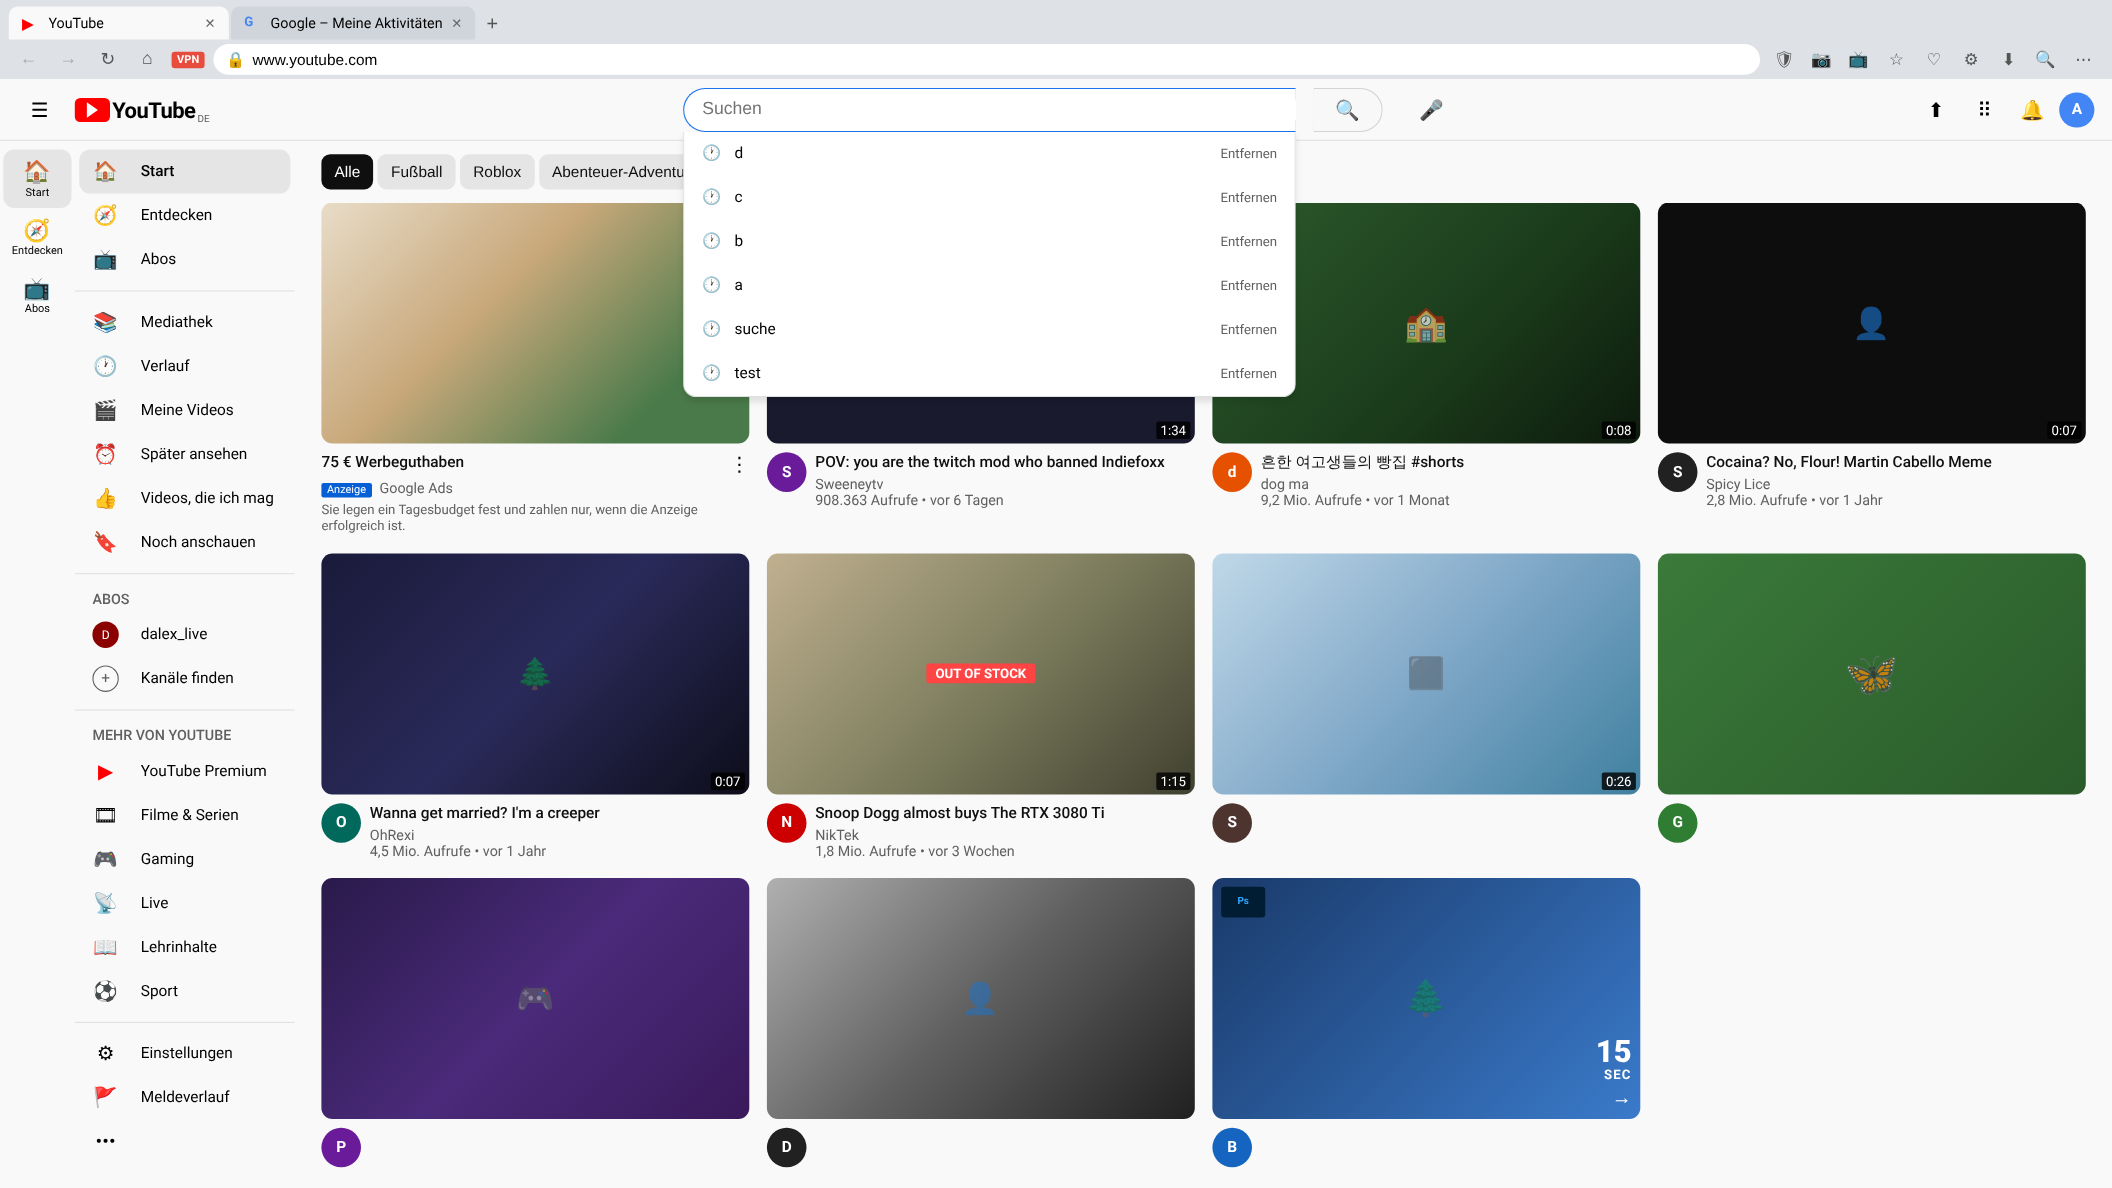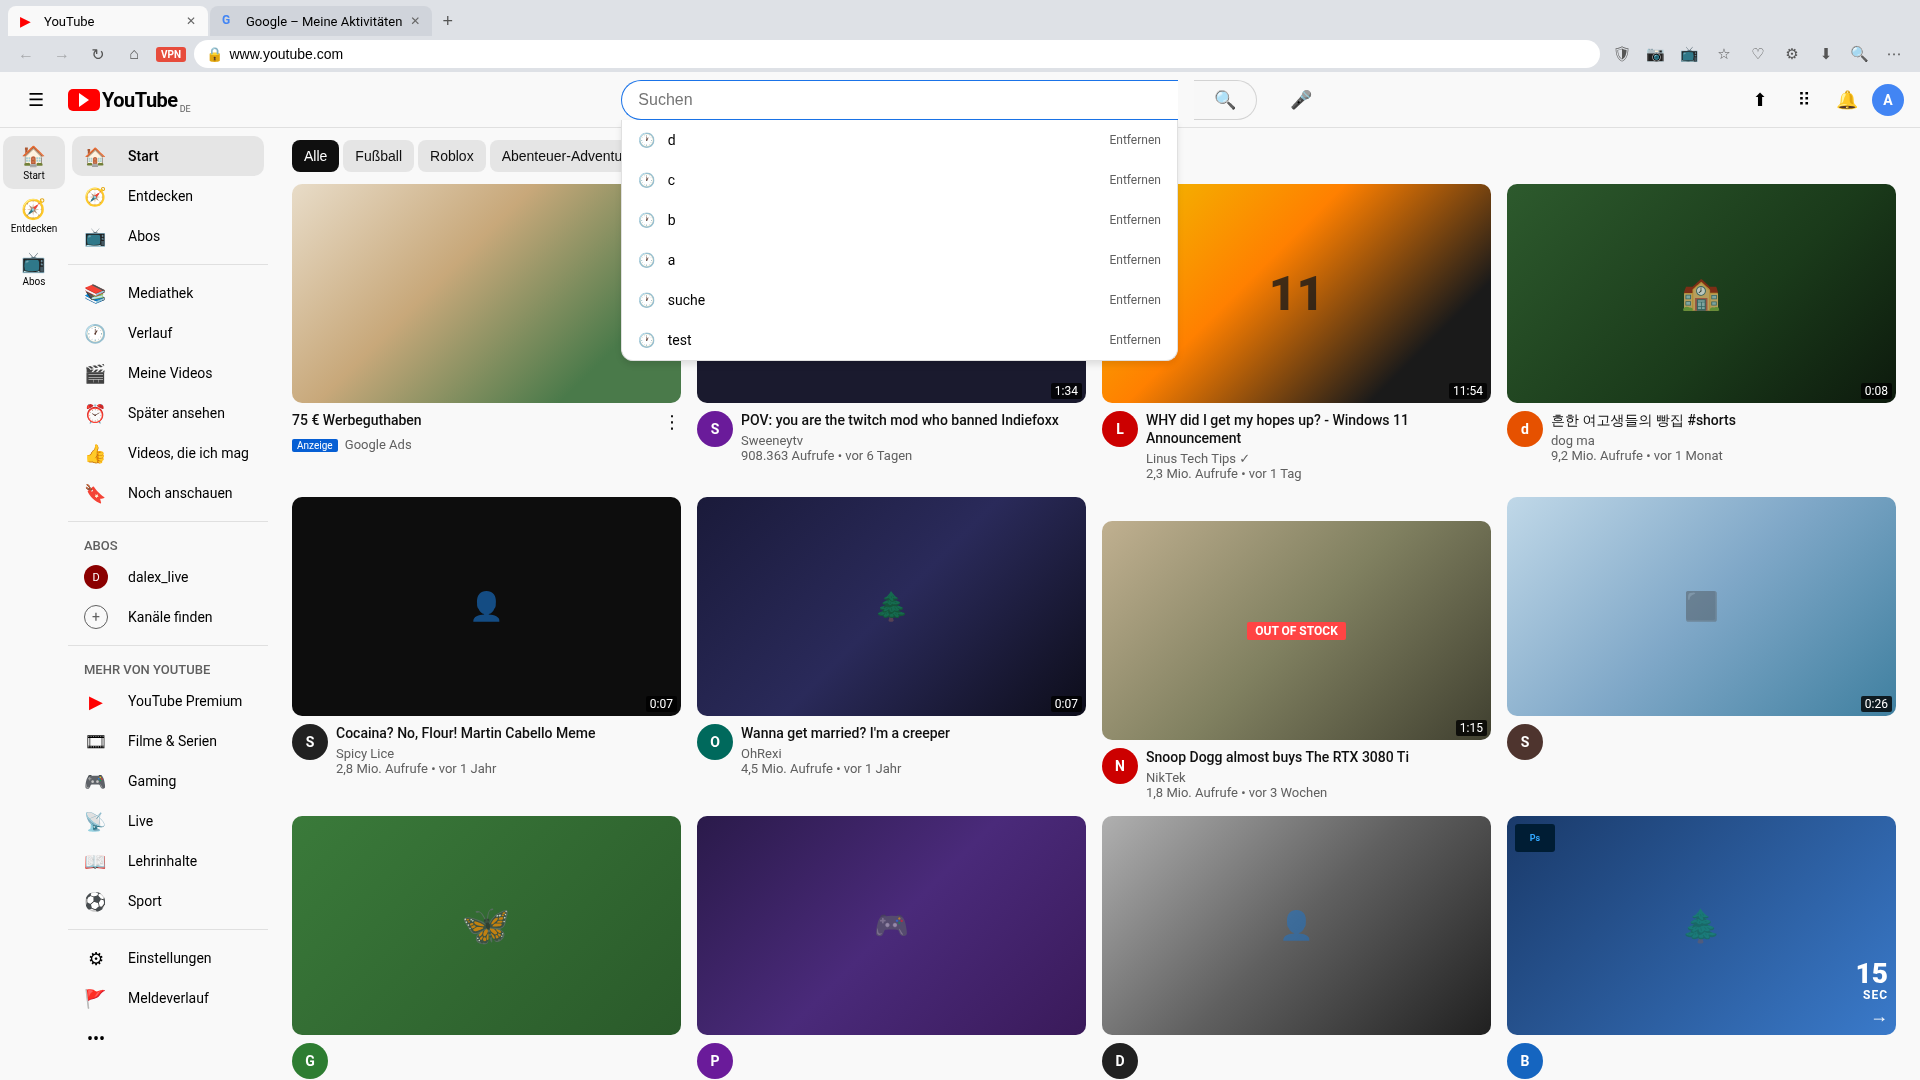--- a/index.html
+++ b/index.html
@@ -669,52 +669,39 @@
           <div class="video-meta">
             <div style="display:flex;flex-direction:column;gap:4px;flex:1;">
               <div style="display:flex;align-items:flex-start;justify-content:space-between;">
                 <span class="video-title">75 € Werbeguthaben</span>
                 <button class="video-menu-btn" style="opacity:1;">⋮</button>
               </div>
               <div style="font-size:13px;color:#606060;">
                 <span class="ad-badge">Anzeige</span>
                 <span>Google Ads</span>
               </div>
+              <div style="font-size:12px;color:#606060;line-height:1.3;">Sie legen ein Tagesbudget fest und zahlen nur, wenn die Anzeige erfolgreich ist.</div>
             </div>
           </div>
         </div>
 
         <div class="video-card">
           <div class="video-thumb thumb-2" style="background: #1a1a2e;">
             <span class="video-duration">1:34</span>
           </div>
           <div class="video-meta">
             <div class="channel-avatar-img av-purple">S</div>
             <div class="video-info">
               <div class="video-title">POV: you are the twitch mod who banned Indiefoxx</div>
               <div class="video-channel">Sweeneytv</div>
               <div class="video-stats">908.363 Aufrufe • vor 6 Tagen</div>
             </div>
           </div>
         </div>
 
-        <div class="video-card">
-          <div class="video-thumb thumb-3" style="background: linear-gradient(135deg, #f0c000 0%, #ff8000 40%, #1a1a1a 80%); display:flex; align-items:center; justify-content:center;">
-            <span style="font-size:48px;font-weight:900;color:#1a1a1a;opacity:0.8;">11</span>
-            <span class="video-duration">11:54</span>
-          </div>
-          <div class="video-meta">
-            <div class="channel-avatar-img av-red">L</div>
-            <div class="video-info">
-              <div class="video-title">WHY did I get my hopes up? - Windows 11 Announcement</div>
-              <div class="video-channel">Linus Tech Tips ✓</div>
-              <div class="video-stats">2,3 Mio. Aufrufe • vor 1 Tag</div>
-            </div>
-          </div>
-        </div>
 
         <div class="video-card">
           <div class="video-thumb thumb-4" style="background: linear-gradient(135deg, #2d5a2d 0%, #1a3a1a 60%, #0d1a0d 100%); display:flex;align-items:center;justify-content:center;">
             <span style="font-size:32px;opacity:0.7;">🏫</span>
             <span class="video-duration">0:08</span>
           </div>
           <div class="video-meta">
             <div class="channel-avatar-img av-orange">d</div>
             <div class="video-info">
               <div class="video-title">흔한 여고생들의 빵집 #shorts</div>
@@ -748,21 +735,21 @@
             <div class="channel-avatar-img av-teal">O</div>
             <div class="video-info">
               <div class="video-title">Wanna get married? I'm a creeper</div>
               <div class="video-channel">OhRexi</div>
               <div class="video-stats">4,5 Mio. Aufrufe • vor 1 Jahr</div>
             </div>
           </div>
         </div>
 
         <div class="video-card">
-          <div class="video-thumb thumb-7" style="background: linear-gradient(135deg, #c0b090 0%, #808060 50%, #404030 100%); display:flex;align-items:center;justify-content:center; position:relative;margin-top:24px;">
+          <div class="video-thumb thumb-7" style="background: linear-gradient(135deg, #c0b090 0%, #808060 50%, #404030 100%); display:flex;align-items:center;justify-content:center; position:relative;">
             <div style="position:absolute;inset:0;display:flex;align-items:center;justify-content:center;flex-direction:column;gap:4px;">
               <span style="background:#ff4444;color:white;font-weight:bold;padding:2px 8px;font-size:12px;border-radius:2px;">OUT OF STOCK</span>
             </div>
             <span class="video-duration">1:15</span>
           </div>
           <div class="video-meta">
             <div class="channel-avatar-img av-red">N</div>
             <div class="video-info">
               <div class="video-title">Snoop Dogg almost buys The RTX 3080 Ti</div>
               <div class="video-channel">NikTek</div>

